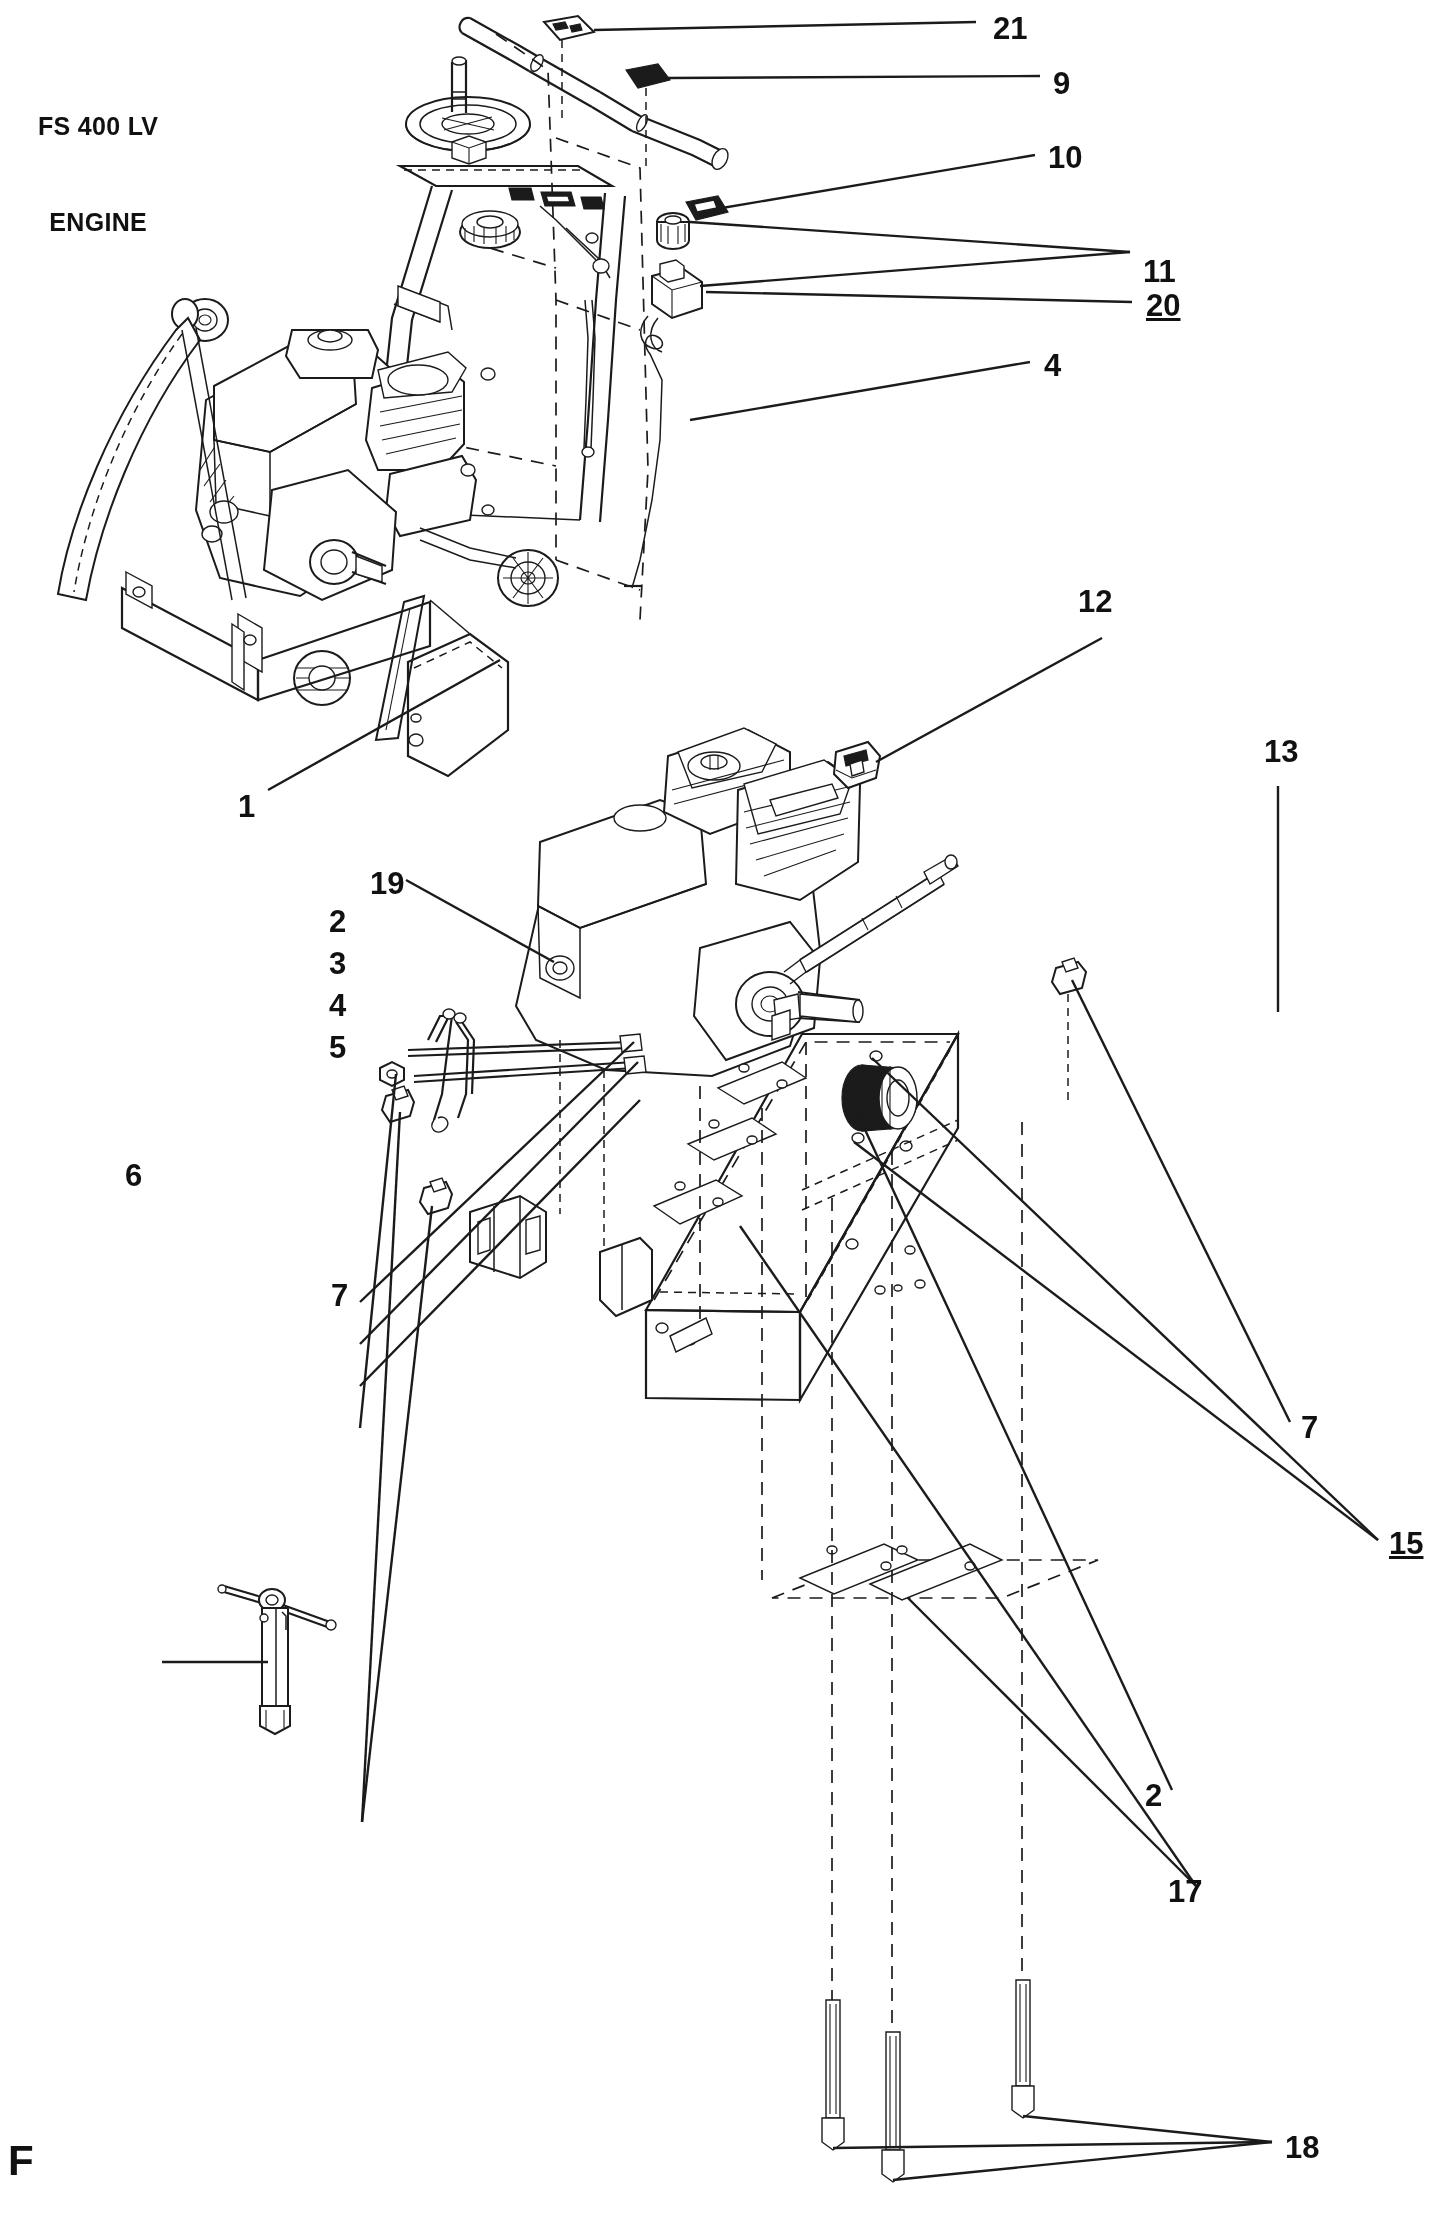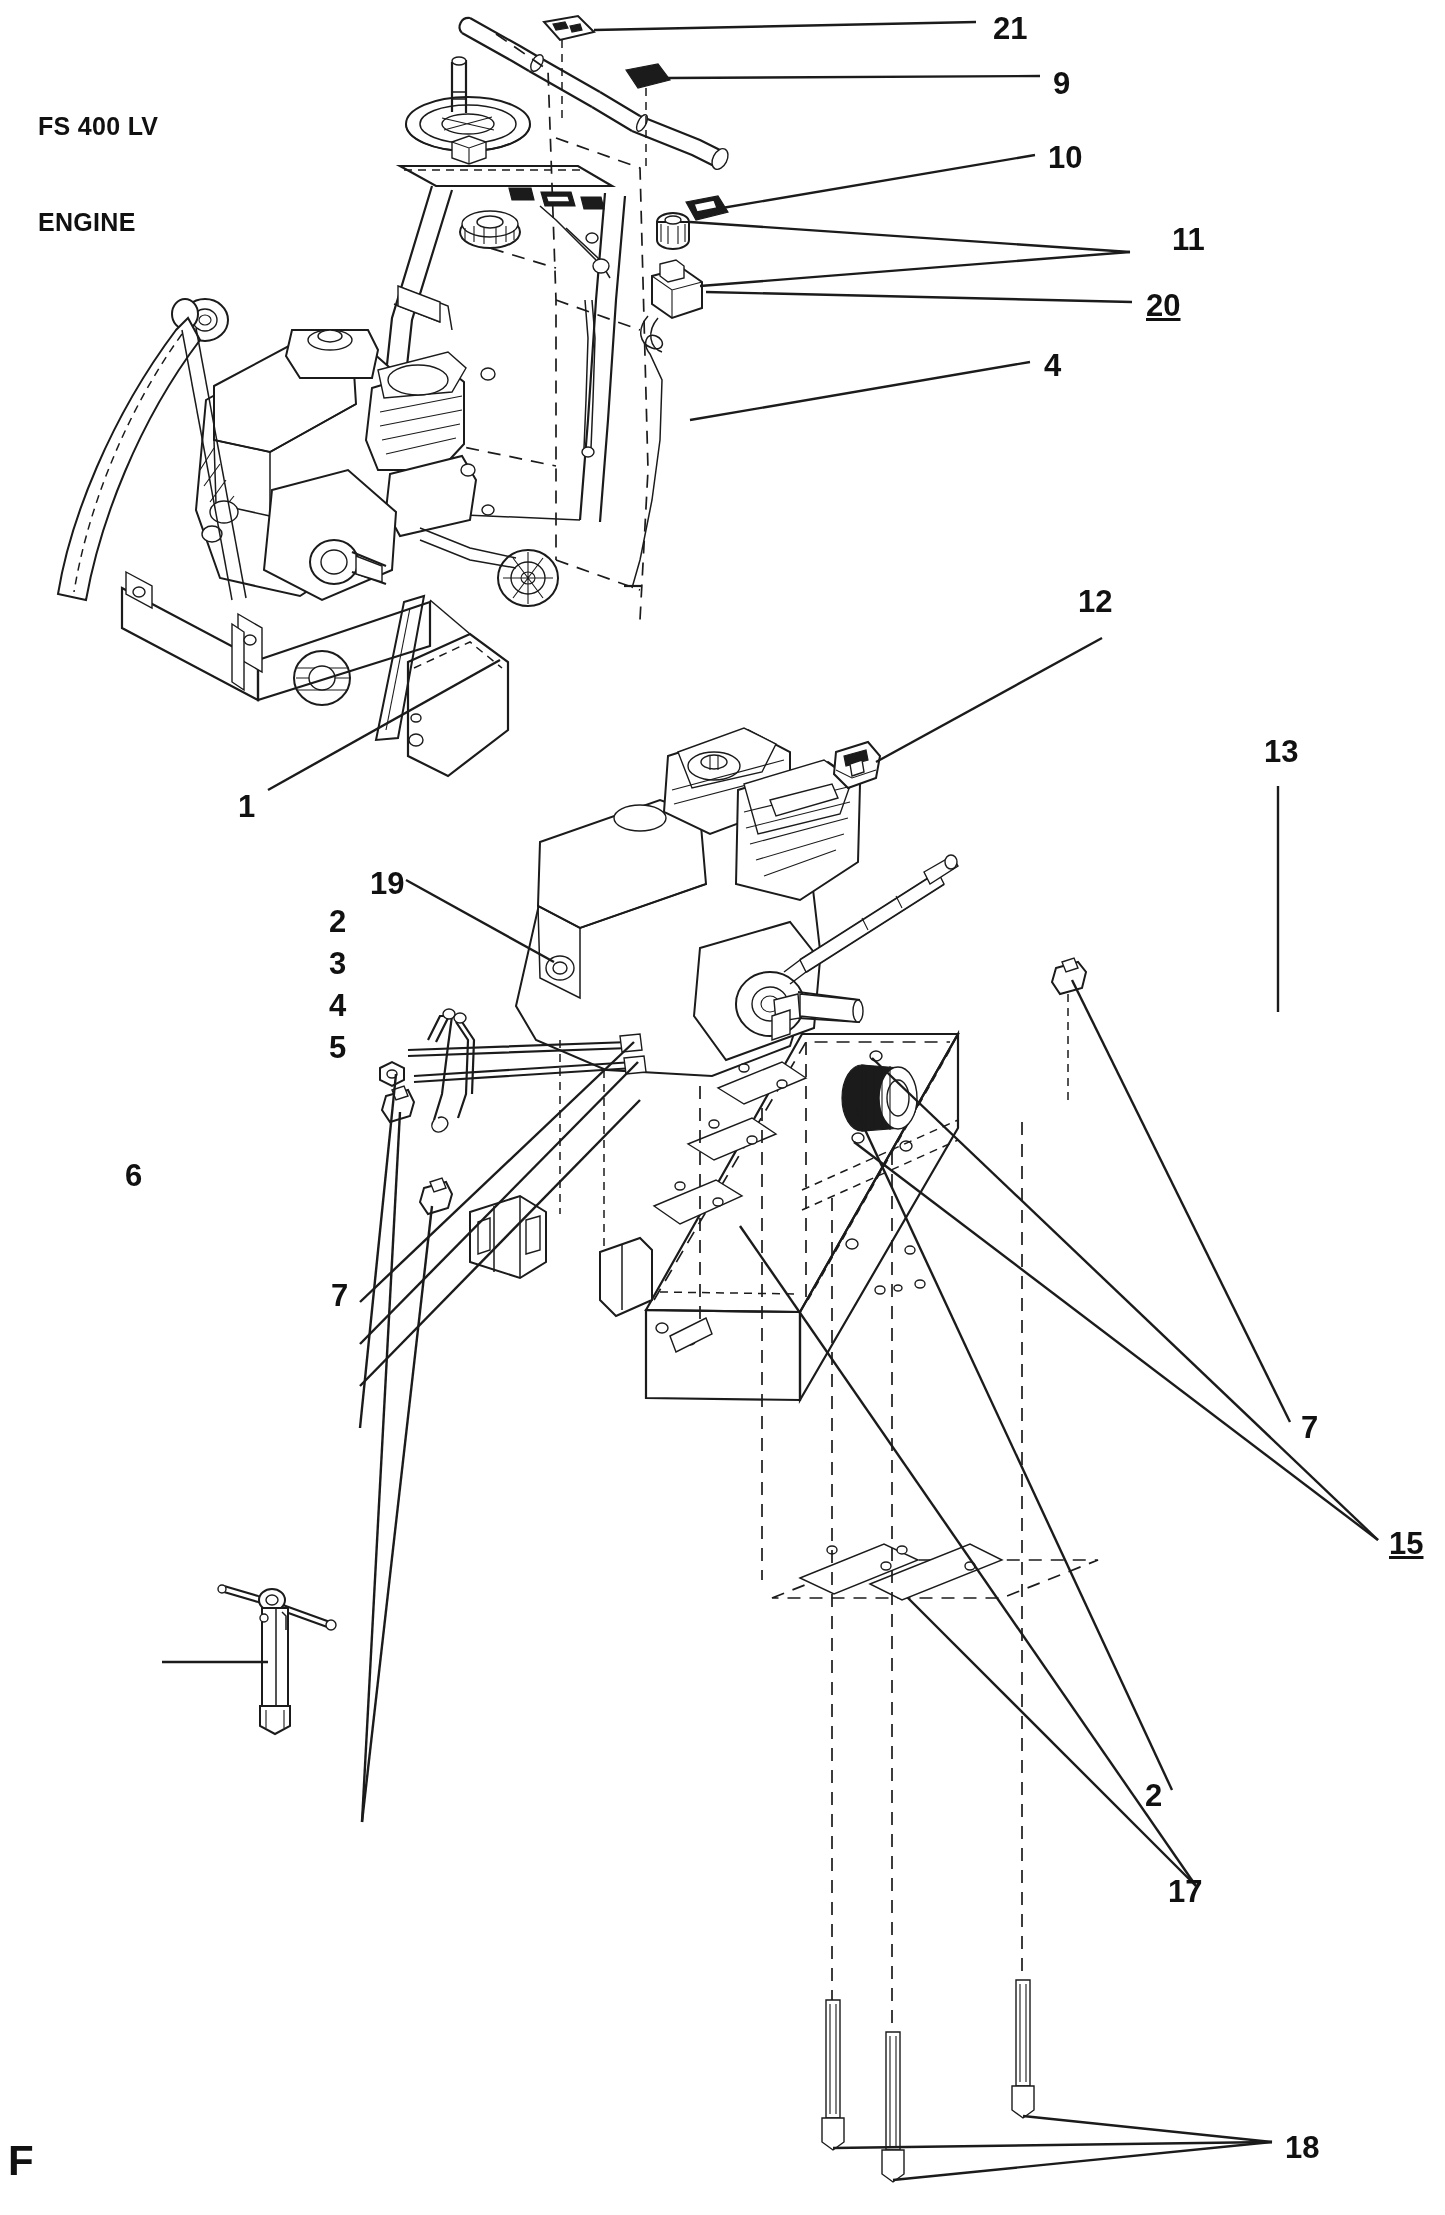--- a/index.html
+++ b/index.html
@@ -20,20 +20,21 @@
   .title-block {
     position: absolute;
     left: 38px;
     top: 46px;
     font-weight: bold;
     font-size: 25px;
     line-height: 1.28;
     letter-spacing: 0.3px;
     color: #111111;
     white-space: pre;
+    text-align: center;
   }
   .title-line { display: block; }
   .callout {
     position: absolute;
     font-weight: bold;
     font-size: 31px;
     color: #111111;
     line-height: 1;
     white-space: nowrap;
   }
@@ -508,21 +509,21 @@
 
       <path class="leader" d="M1272 2142 L833 2148"></path>
       <path class="leader" d="M1272 2142 L893 2180"></path>
       <path class="leader" d="M1272 2142 L1023 2116"></path>
     </g>
   </svg>
 
   <div class="callout" style="left:993px; top:13px;">21</div>
   <div class="callout" style="left:1053px; top:68px;">9</div>
   <div class="callout" style="left:1048px; top:142px;">10</div>
-  <div class="callout" style="left:1143px; top:224px;margin-left:29px;">11</div>
+  <div class="callout" style="left:1143px; top:256px;">11</div>
   <div class="callout" style="left:1146px; top:290px;text-decoration:underline;">20</div>
   <div class="callout" style="left:1044px; top:350px;">4</div>
   <div class="callout" style="left:238px; top:791px;">1</div>
   <div class="callout" style="left:1078px; top:586px;">12</div>
   <div class="callout" style="left:1264px; top:736px;">13</div>
   <div class="callout" style="left:370px; top:868px;">19</div>
   <div class="callout" style="left:329px; top:906px;">2</div>
   <div class="callout" style="left:329px; top:948px;">3</div>
   <div class="callout" style="left:329px; top:990px;">4</div>
   <div class="callout" style="left:329px; top:1032px;">5</div>

